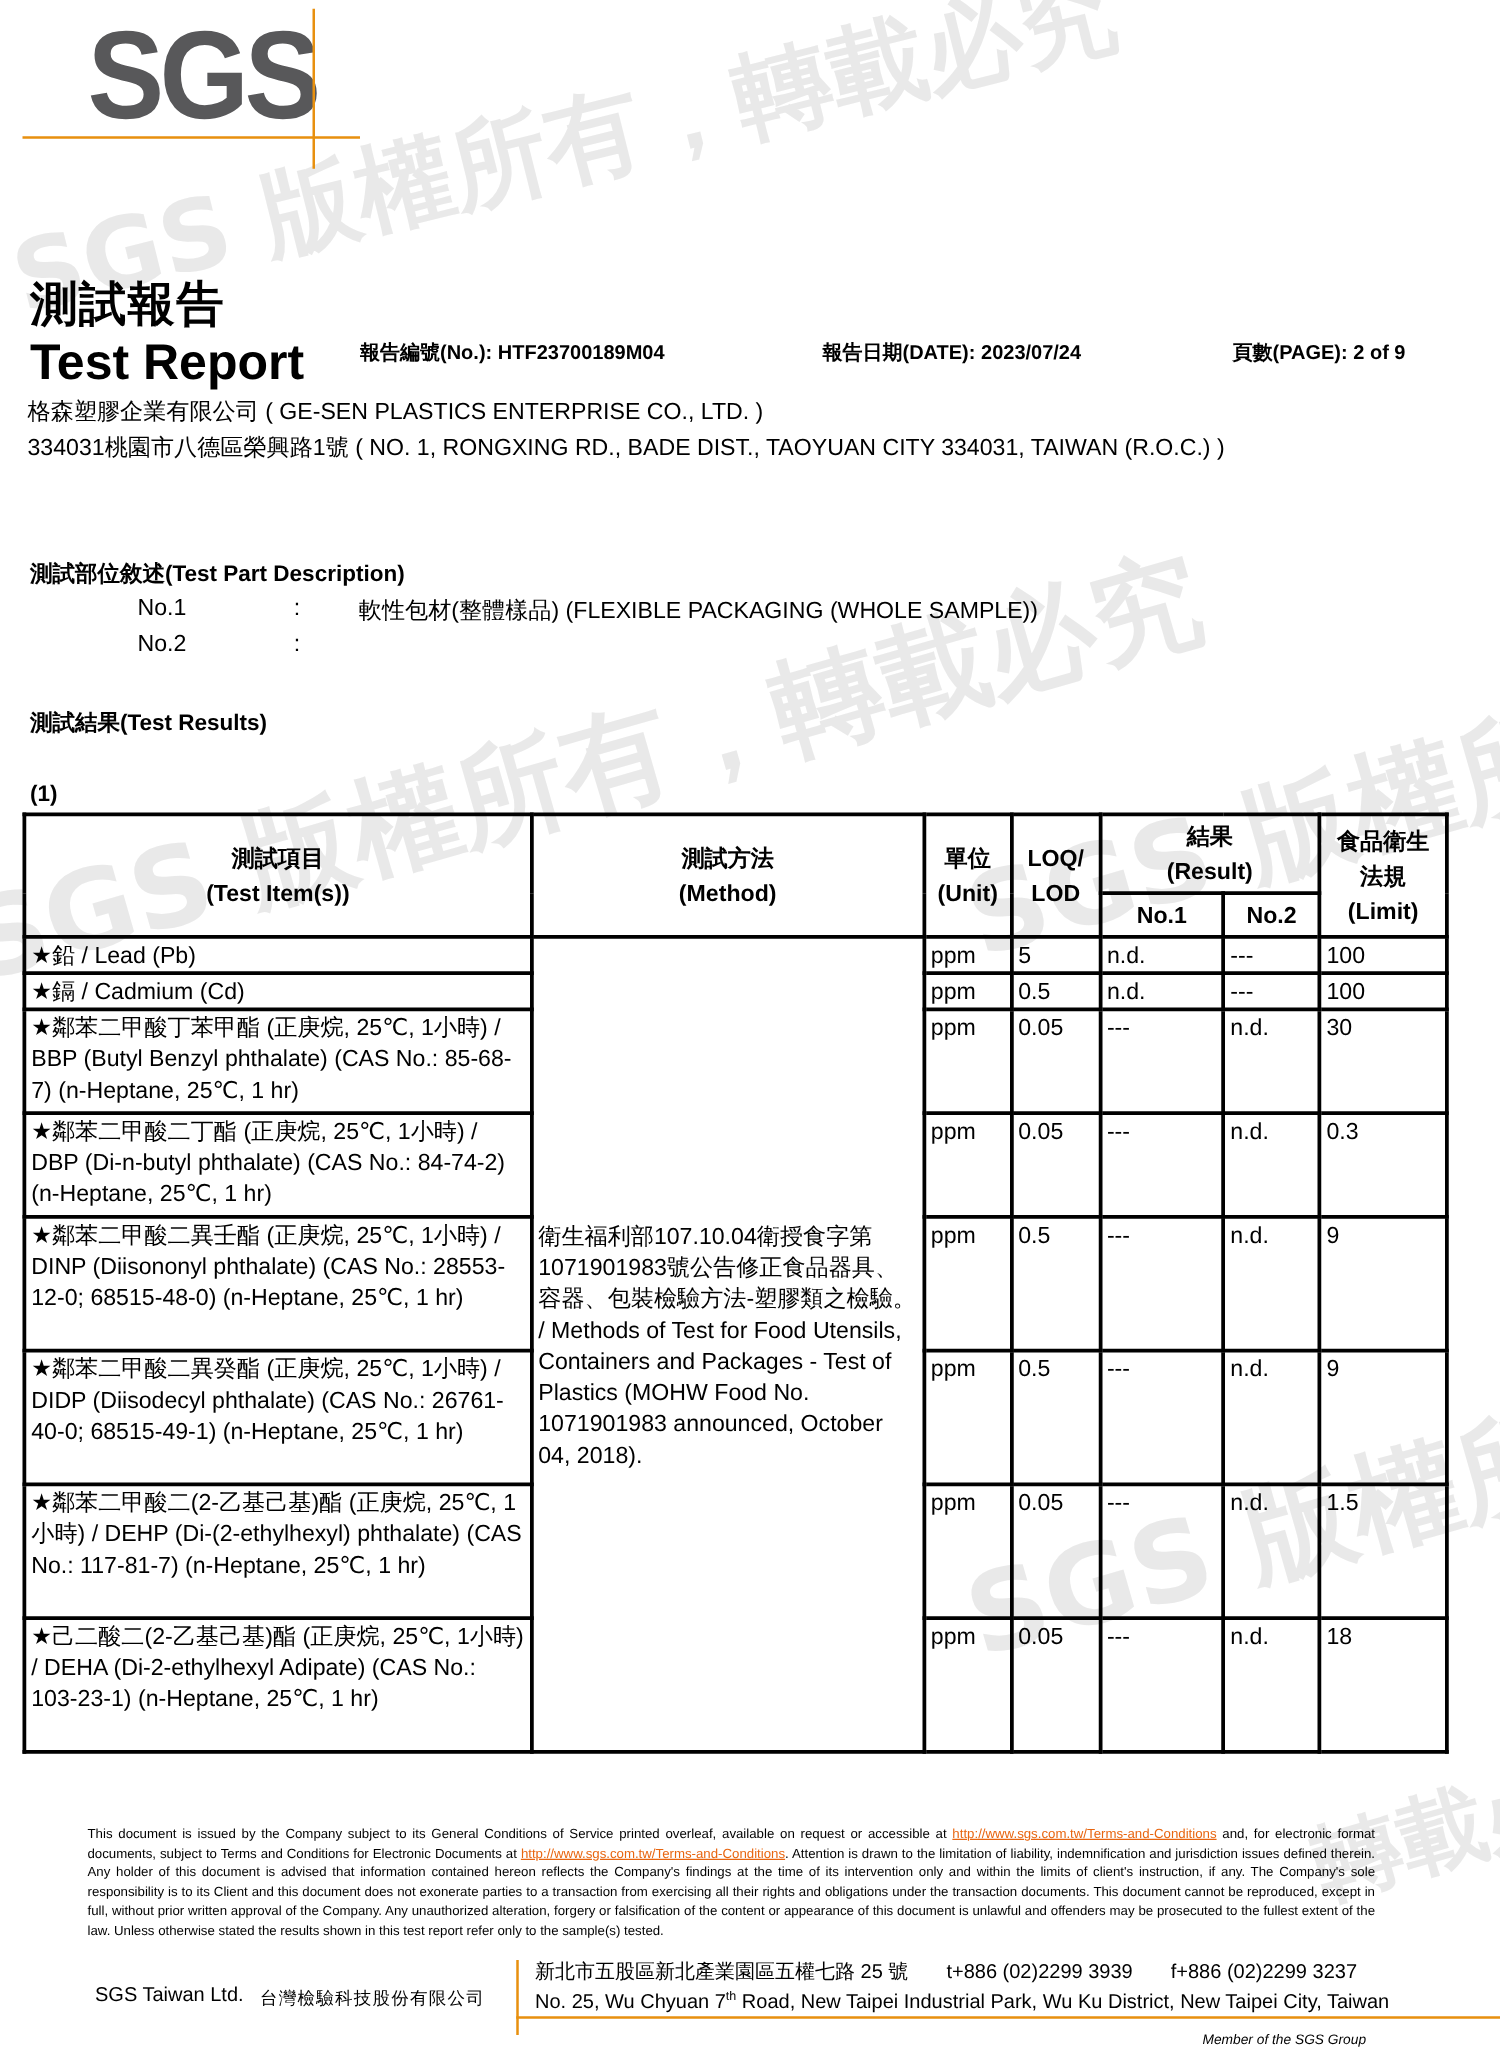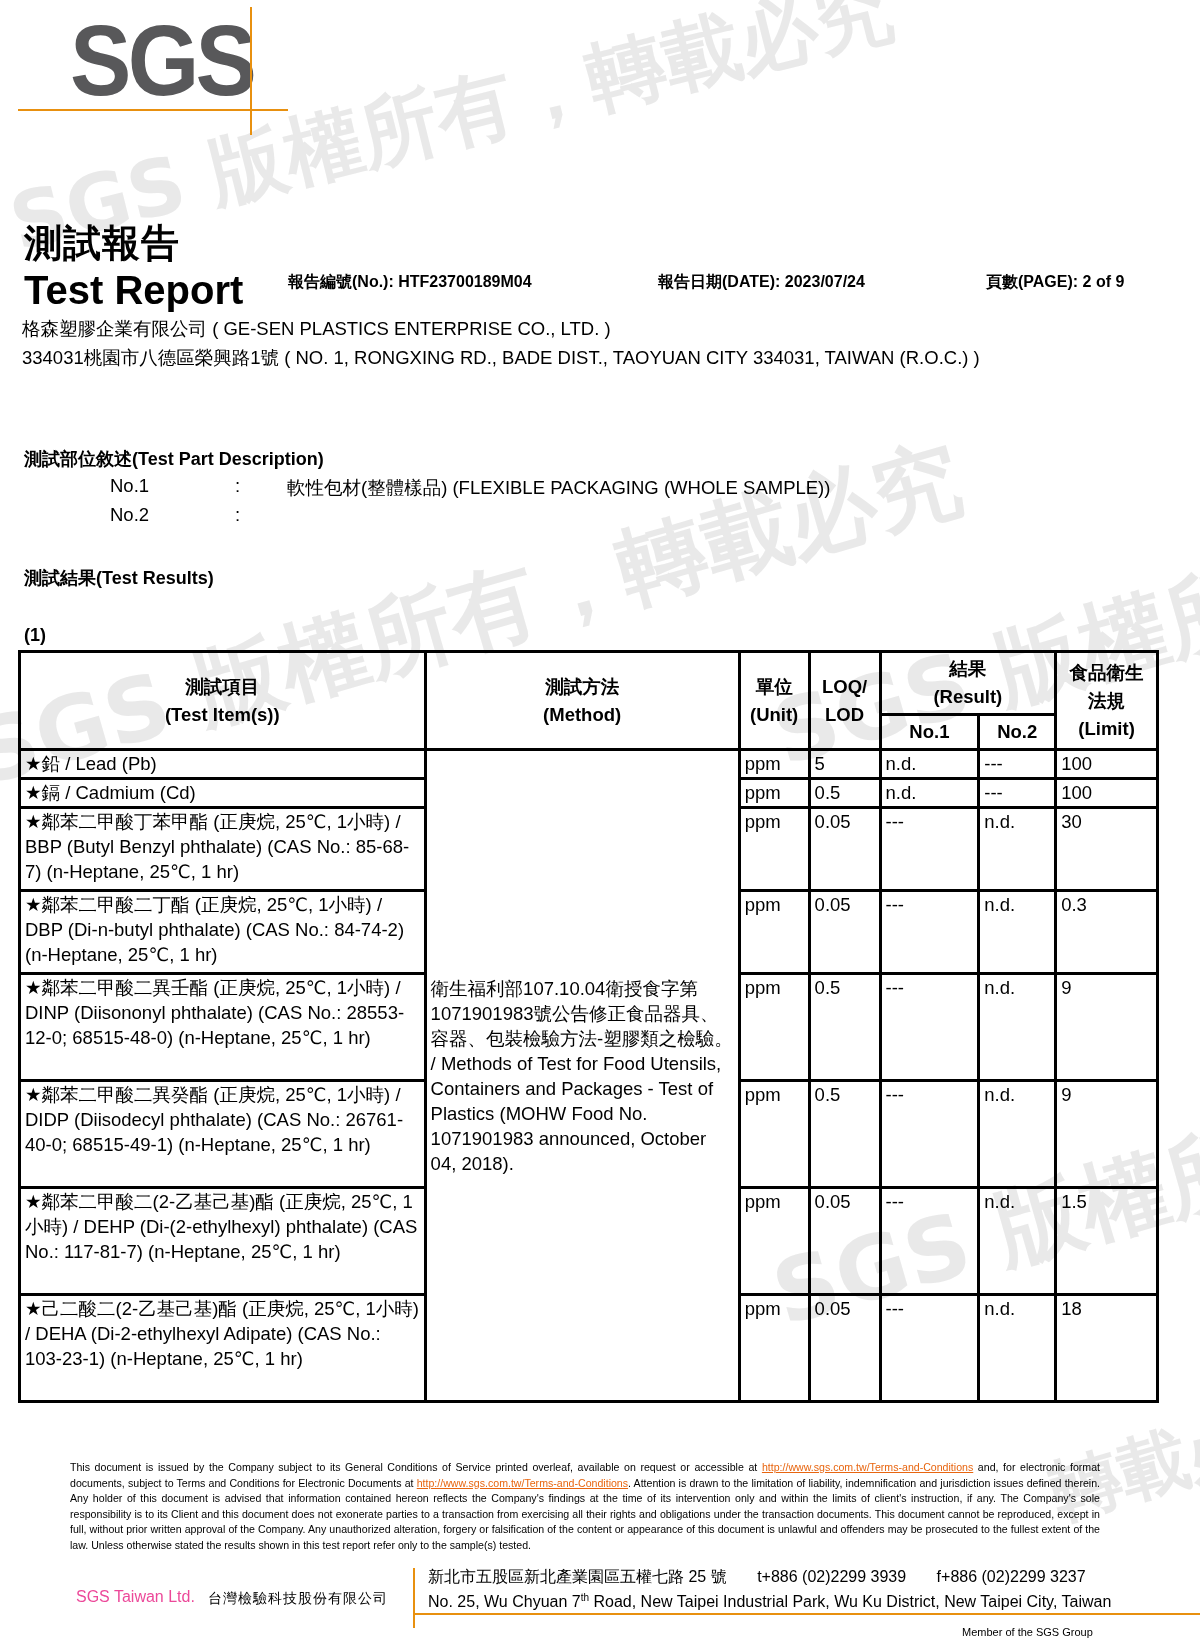--- a/index.html
+++ b/index.html
@@ -35,29 +35,29 @@
   table.results { position: absolute; left: 18px; top: 650px; width: 1141px; border-collapse: collapse; font-size: 18.5px; }
   table.results th, table.results td { border: 3px solid #000; }
   table.results th { font-weight: bold; text-align: center; vertical-align: middle; padding: 2px 2px; line-height: 28px; font-size: 18.5px; }
   table.results td { vertical-align: top; padding: 0 4px; line-height: 25px; margin-top: 36px; }
   table.results td.c { text-align: left; }
   td.method { vertical-align: middle !important; padding: 0 4px; }
 
   
   .disclaimer { position: absolute; left: 70px; top: 1460px; width: 1030px; font-size: 10.6px; line-height: 15.5px; text-align: justify; color: #000; }
   .disclaimer a { color: #e8650f; text-decoration: underline; }
-  .foot-sgs { position: absolute; left: 76px; top: 1588px; font-size: 16px; color: #ec4899; }
+  .foot-sgs { position: absolute; left: 76px; top: 1588px; font-size: 16px; color: #000000; }
   .foot-zh { position: absolute; left: 208px; top: 1590px; font-size: 14px; font-family: "DejaVu Serif", serif; letter-spacing: 1px; }
   .foot-vline { position: absolute; left: 413px; top: 1568px; width: 2px; height: 60px; background: #e8900f; }
   .foot-hline { position: absolute; left: 413px; top: 1613px; width: 787px; height: 2px; background: #e8900f; }
   .foot-addr-zh { position: absolute; left: 428px; top: 1567px; font-size: 16px; }
   .foot-addr-zh span { margin-right: 26px; }
   .foot-addr-en { position: absolute; left: 428px; top: 1592px; font-size: 16px; text-align: center; }
   .foot-addr-en sup { font-size: 10px; }
-  .foot-member { position: absolute; left: 962px; top: 1626px; font-size: 11px; }
+  .foot-member { position: absolute; left: 962px; top: 1626px; font-size: 11px; font-style: italic; }
 </style>
 </head>
 <body>
 
 <div class="wm" style="left:0px; top:175px; font-size:78px; transform: rotate(-14deg);">SGS 版權所有，轉載必究</div>
 <div class="wm" style="left:-40px; top:700px; font-size:88px; transform: rotate(-16deg);">SGS 版權所有，轉載必究</div>
 <div class="wm" style="left:760px; top:680px; font-size:88px; transform: rotate(-16deg);">SGS 版權所有</div>
 <div class="wm" style="left:760px; top:1240px; font-size:88px; transform: rotate(-16deg);">SGS 版權所有</div>
 <div class="wm" style="left:1040px; top:1450px; font-size:70px; transform: rotate(-16deg);">轉載必究</div>
 

